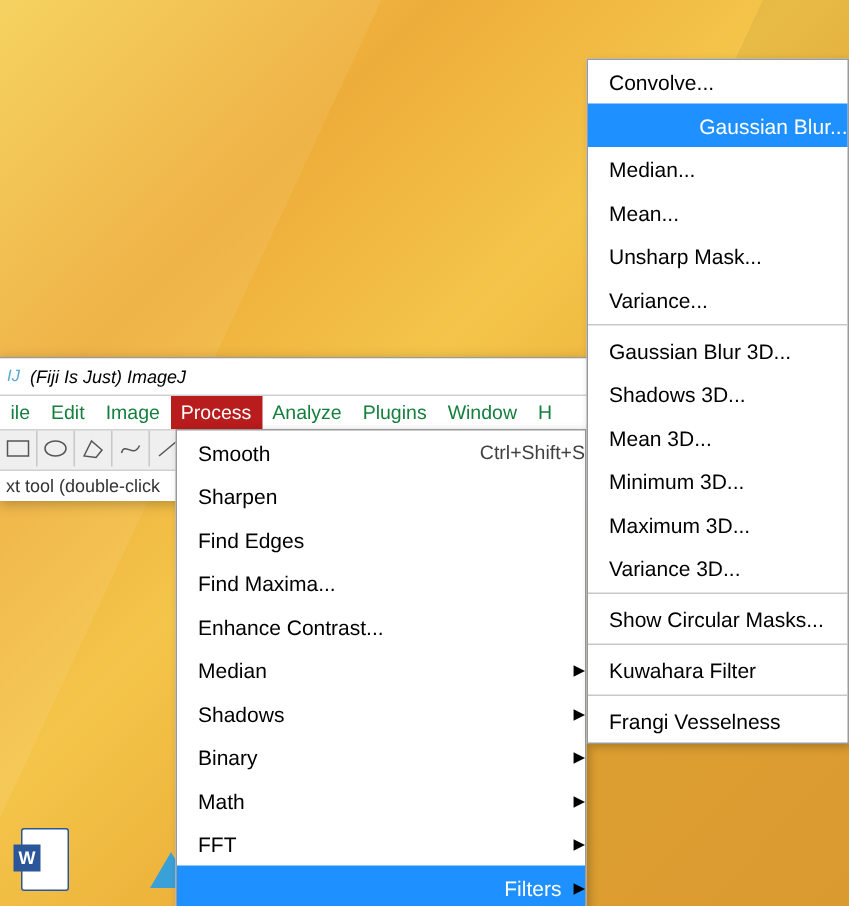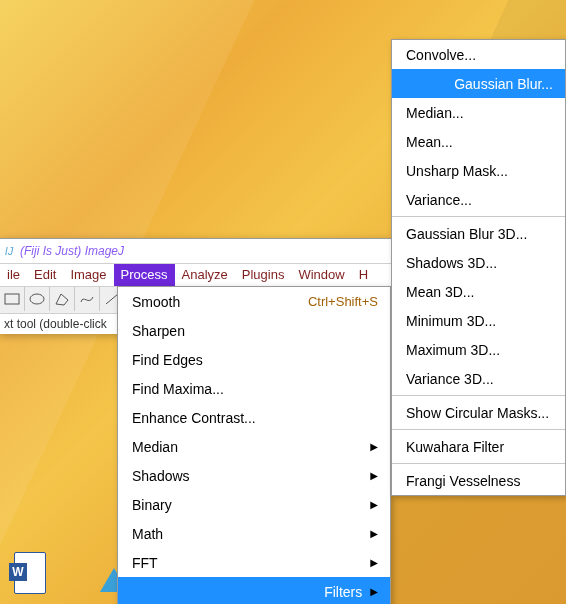--- a/index.html
+++ b/index.html
@@ -70,34 +70,34 @@
     border-bottom: 1px solid #d0d0d0;
     font-style: italic;
   }
   .titlebar .logo {
     width: 14px; height: 14px;
     color: #5aa7d6;
     font-size: 11px;
     text-align: center;
     line-height: 14px;
   }
-  .titlebar .title { font-size: 12px; color: #8b5cf6; }
+  .titlebar .title { font-size: 12px; color: #000000; }
 
   .menubar {
     display: flex;
     height: 22px;
     background: #fff;
   }
   .menubar .menu-item {
     padding: 3px 7px;
     font-size: 13px;
-    color: #7f1d1d;
+    color: #15803d;
   }
   .menubar .menu-item.active {
-    background: #6d28d9;
+    background: #b91c1c;
     color: #fff;
   }
 
   .toolbar {
     height: 26px;
     background: #efefef;
     border-top: 1px solid #d0d0d0;
     border-bottom: 1px solid #d0d0d0;
     display: flex;
     overflow: hidden;
@@ -125,24 +125,24 @@
     background: #fff;
     border: 1px solid #9a9a9a;
     box-shadow: 2px 2px 6px rgba(0,0,0,0.25);
     font-size: 14px;
     color: #000;
   }
   .menu .row {
     display: flex;
     align-items: center;
     height: 29px;
-    padding: 0 12px 0 14px;
+    padding: 0 0 0 14px;
   }
   .menu .row .label { flex: 1; }
-  .menu .row .shortcut { color: #a16207; font-size: 13px; }
+  .menu .row .shortcut { color: #404040; font-size: 13px; }
   .menu .row .caret { color: #000; font-size: 10px; margin-left: 8px; }
   .menu .row.hl { background: #1E90FF; color: #fff; text-align: right; }
   .menu .sep { height: 1px; background: #c8c8c8; margin: 2px 0; }
 
   #process-menu { left: 117px; top: 286px; width: 272px; }
   #filters-submenu { left: 391px; top: 39px; width: 173px; }
 </style>
 </head>
 <body>
 

